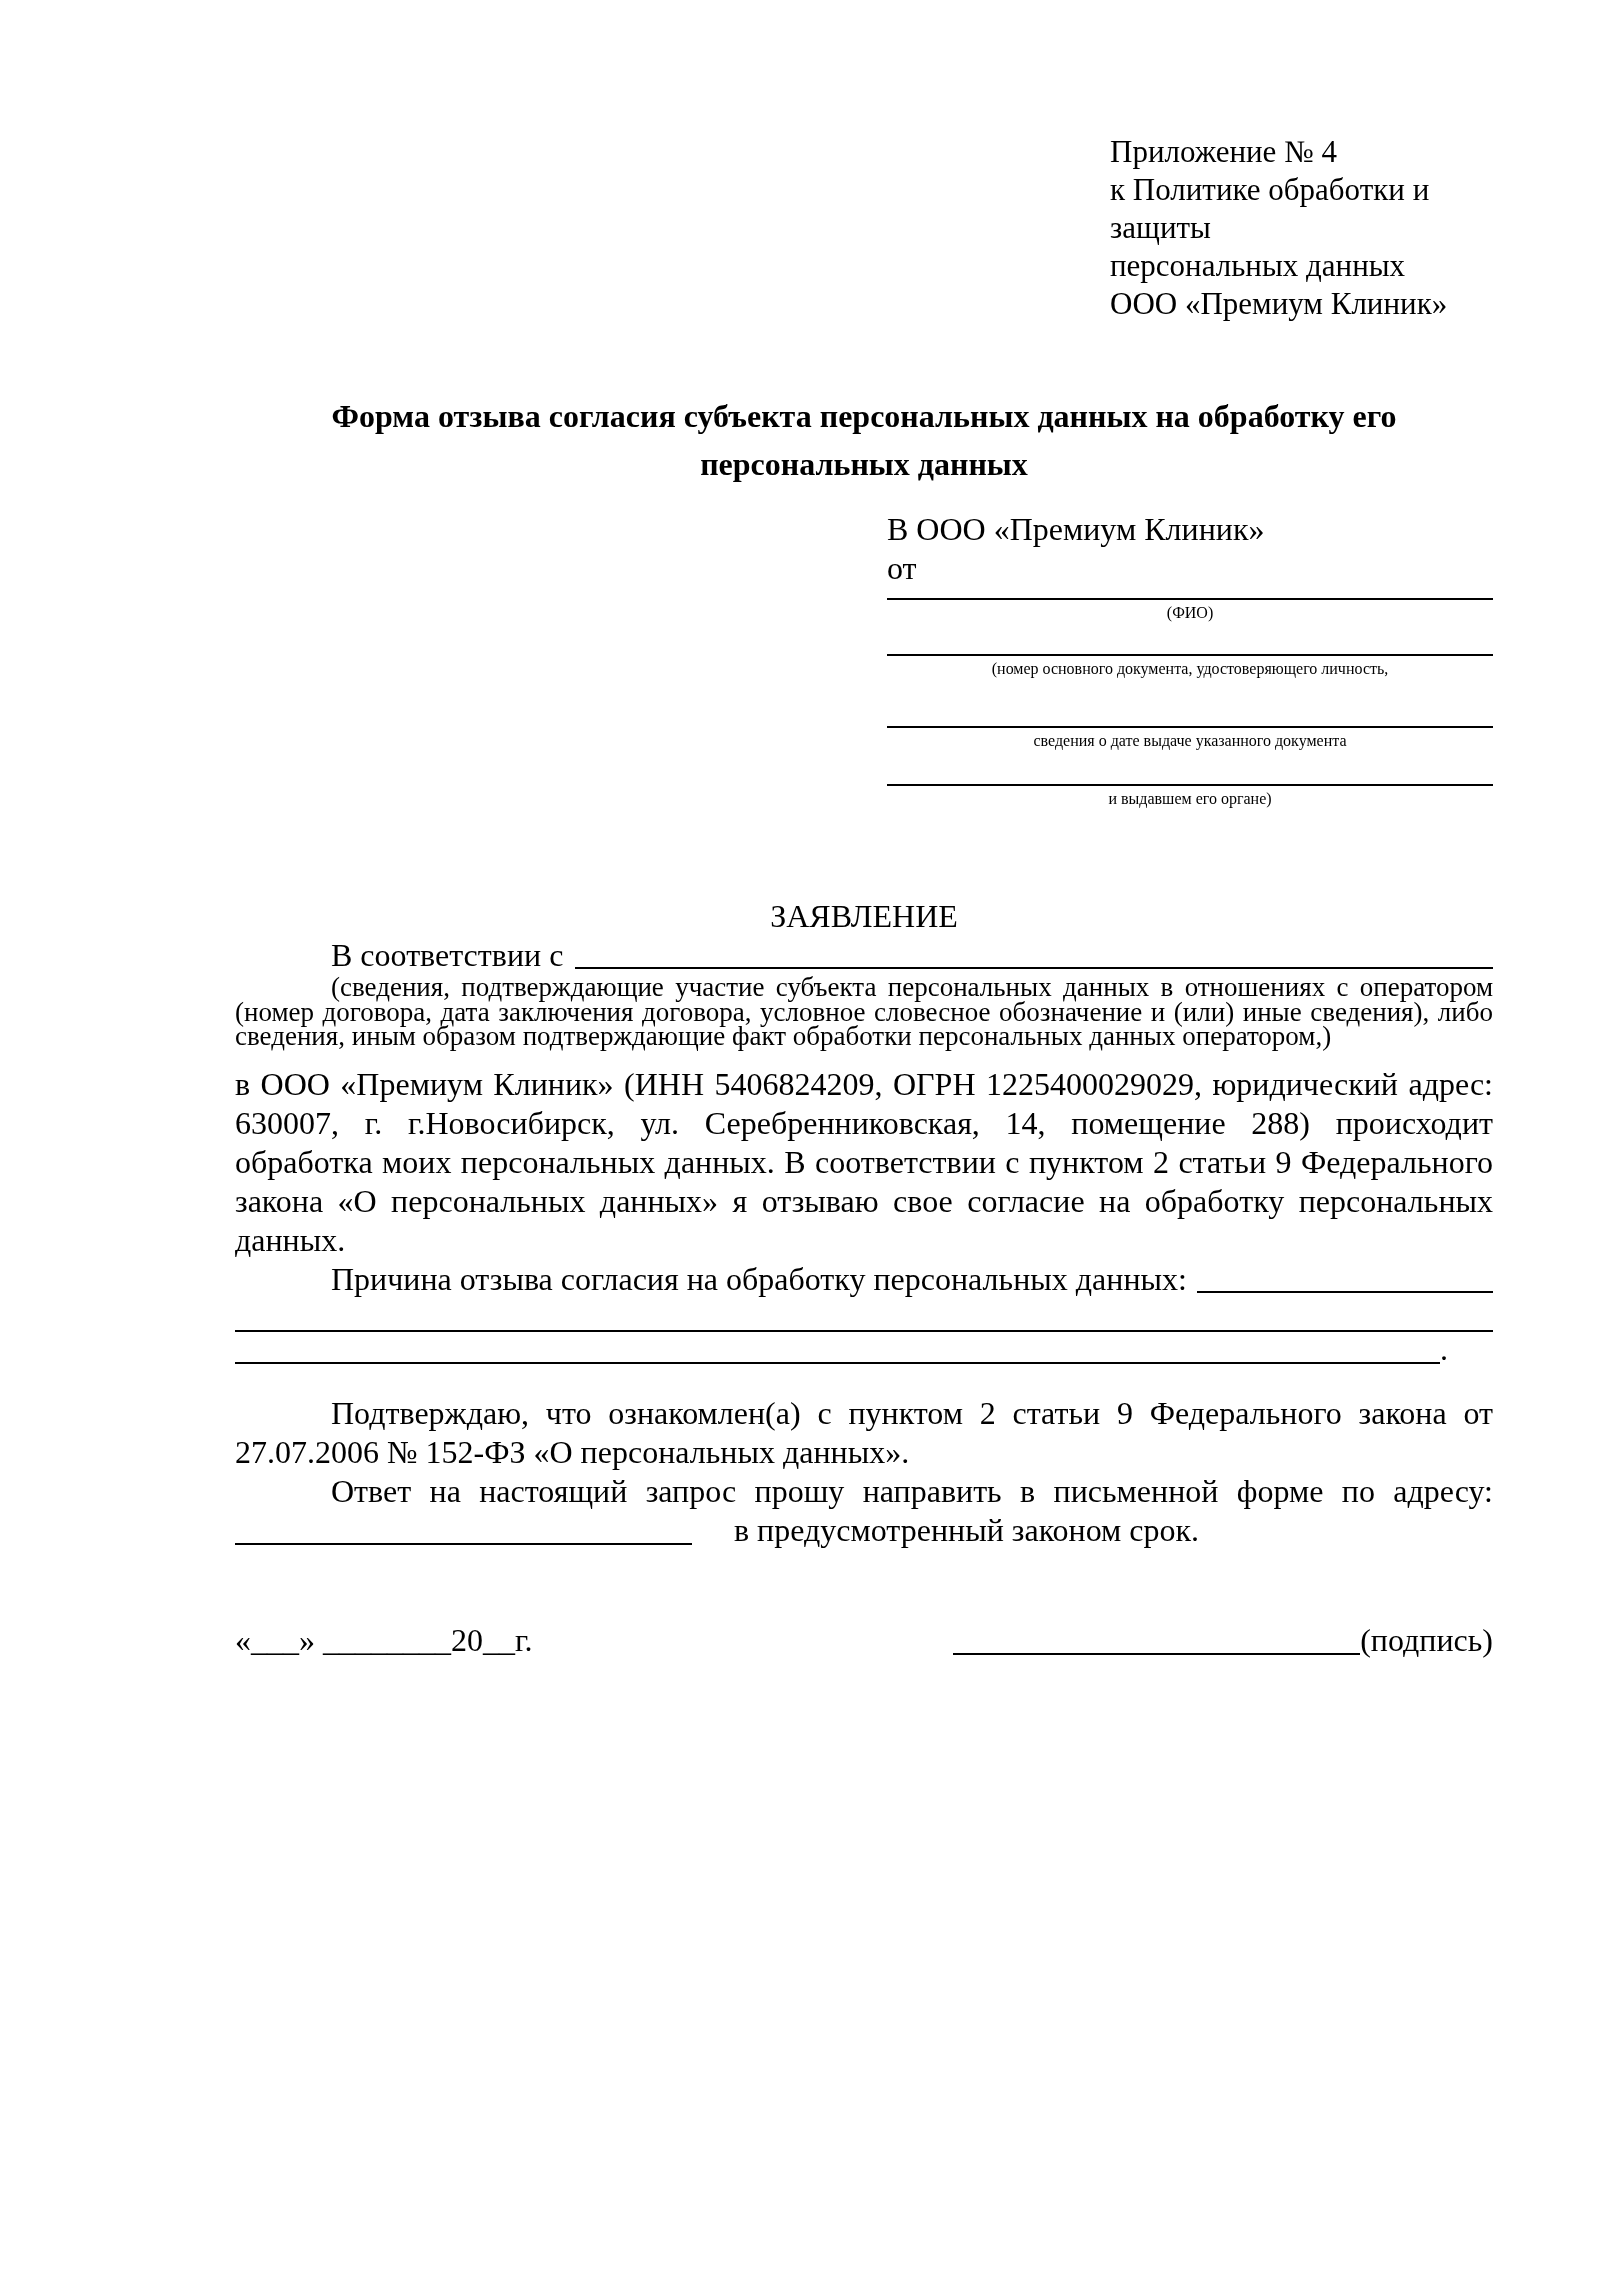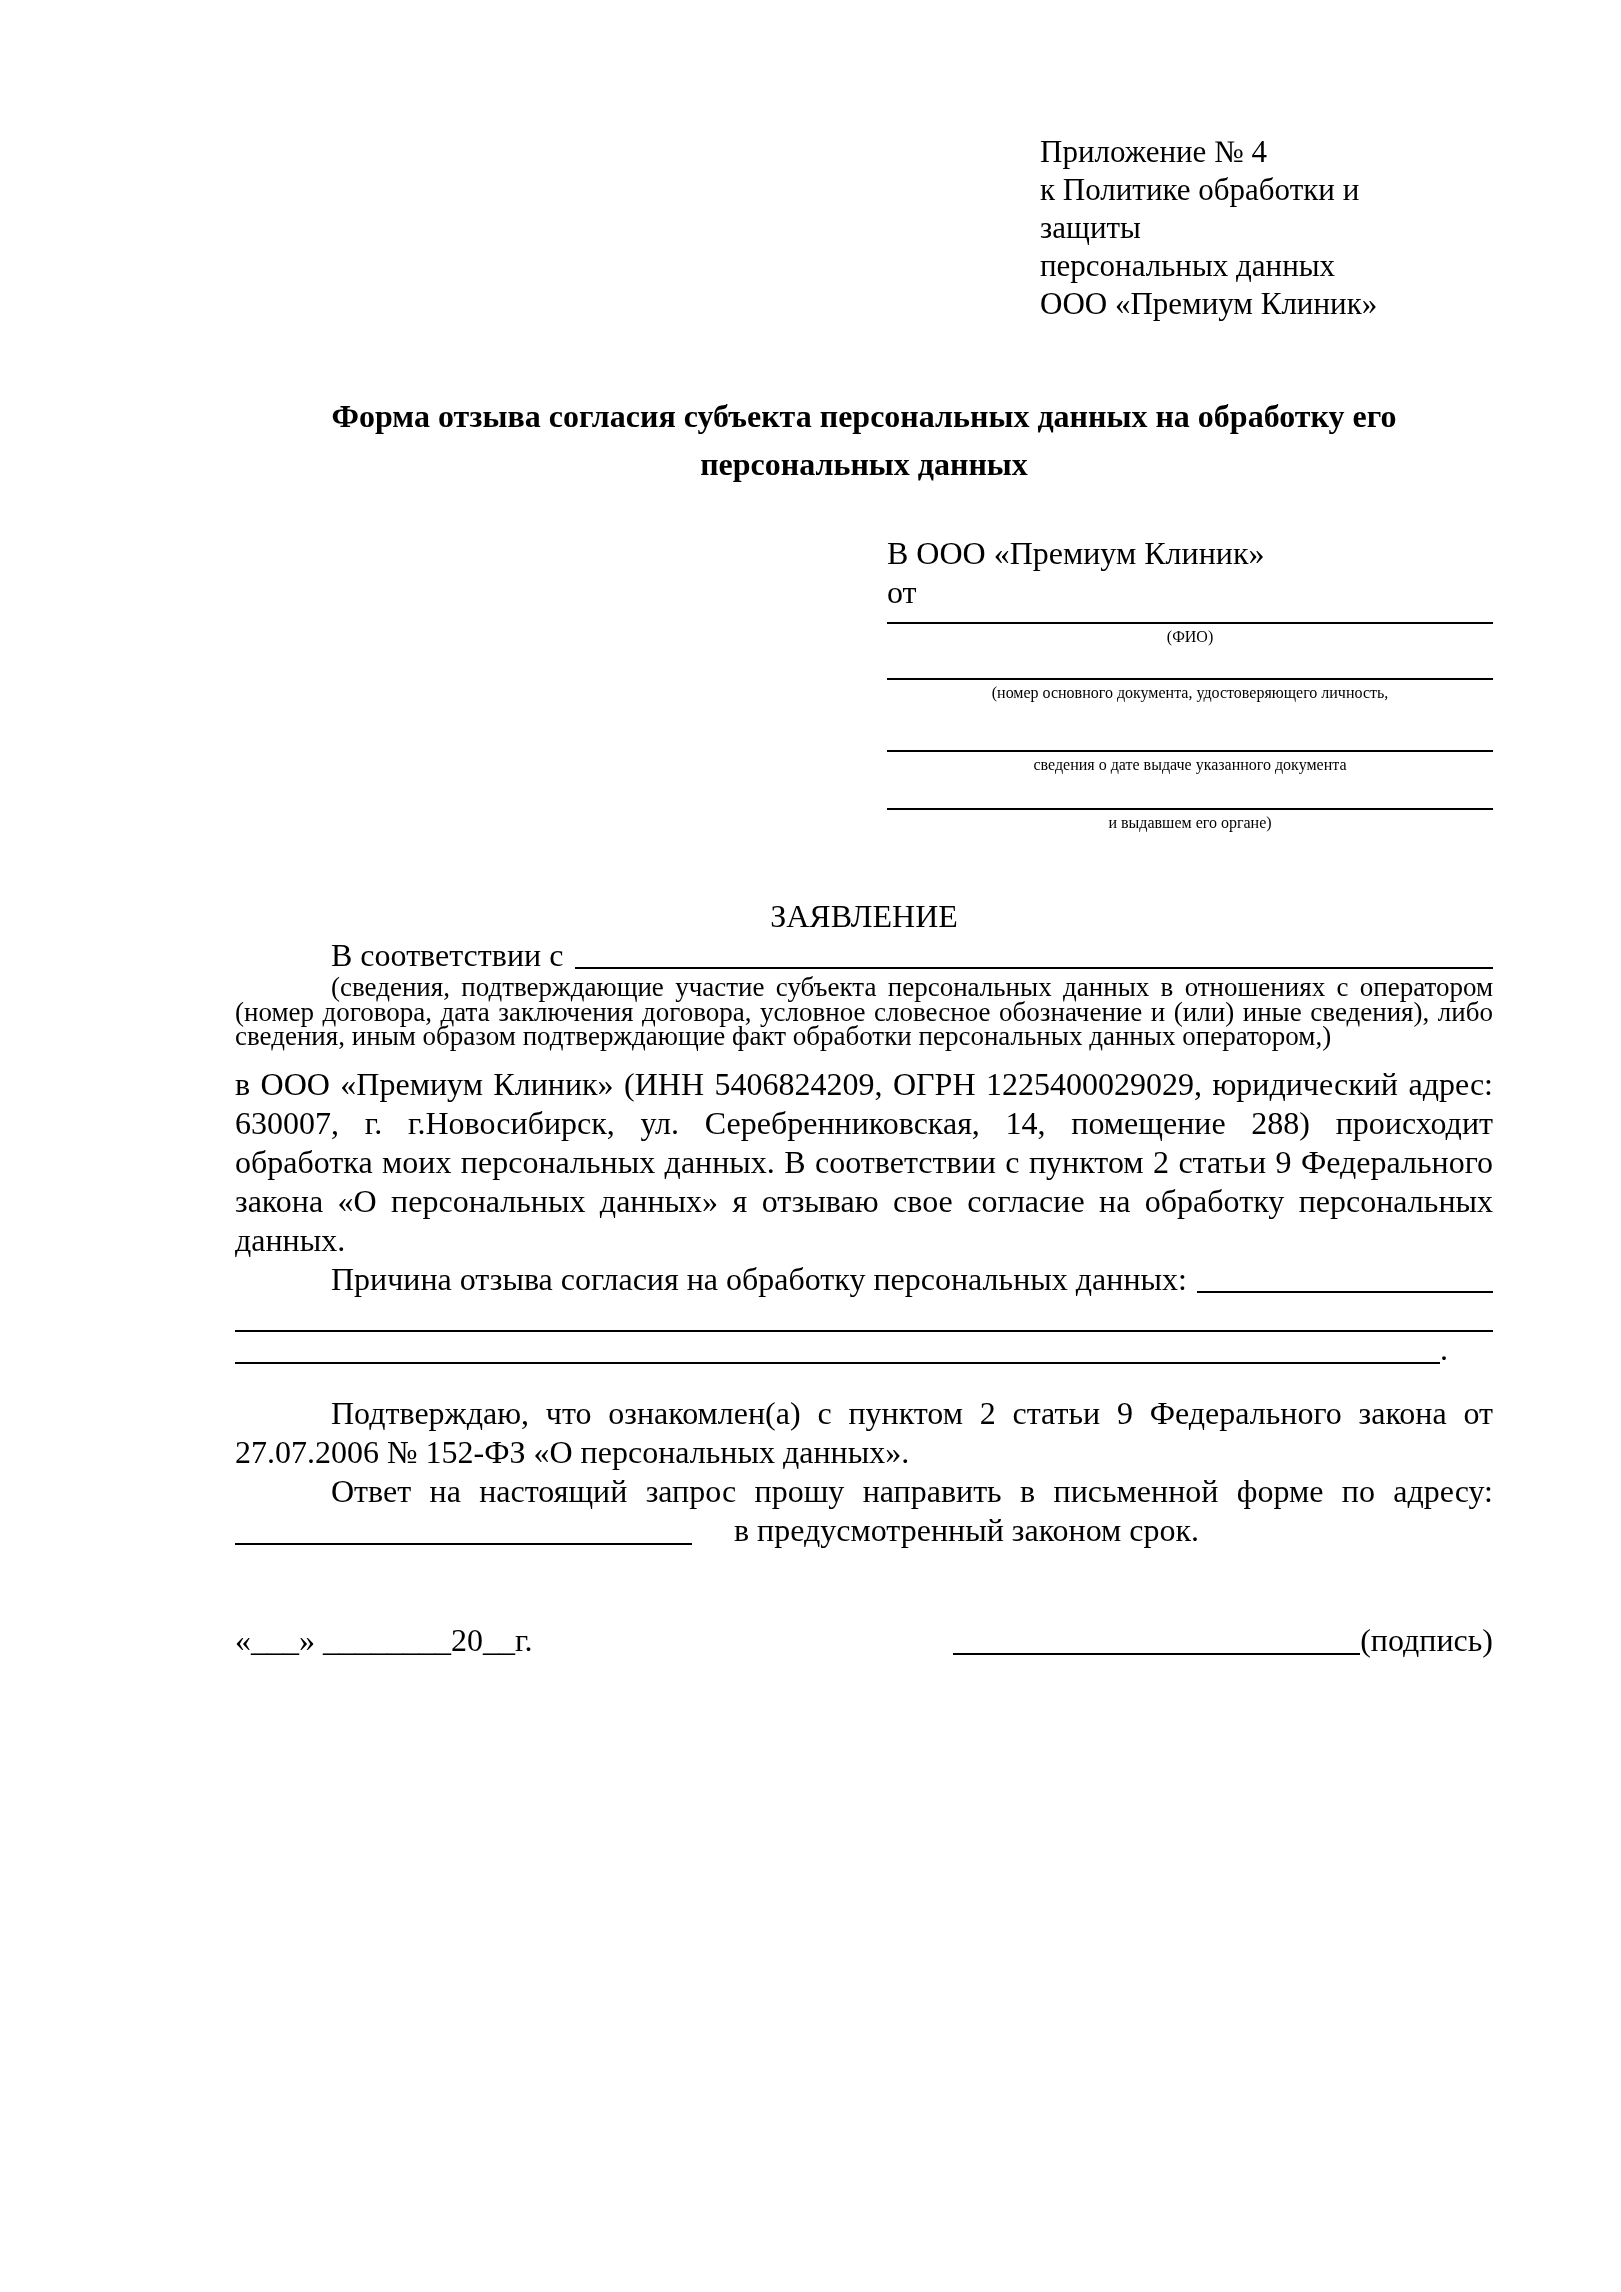--- a/index.html
+++ b/index.html
@@ -15,21 +15,21 @@
     color: #000000;
     font-family: "Liberation Serif", "DejaVu Serif", serif;
     font-size: 32px;
     line-height: 39px;
     overflow: hidden;
   }
 
   
   .appendix {
     position: absolute;
-    left: 1040px;
+    left: 1110px;
     top: 133px;
     width: 421px;
     font-size: 31px;
     line-height: 38px;
   }
 
   
   .doc-title {
     position: absolute;
     left: 235px;
@@ -38,21 +38,21 @@
     text-align: center;
     font-weight: bold;
     font-size: 32px;
     line-height: 48px;
   }
 
   
   .recipient {
     position: absolute;
     left: 887px;
-    top: 534px;
+    top: 510px;
     width: 606px;
   }
   .blank {
     height: 0;
     border-bottom: 2.9px solid #000000;
   }
   .cap {
     font-size: 16px;
     line-height: 25.5px;
     text-align: center;

